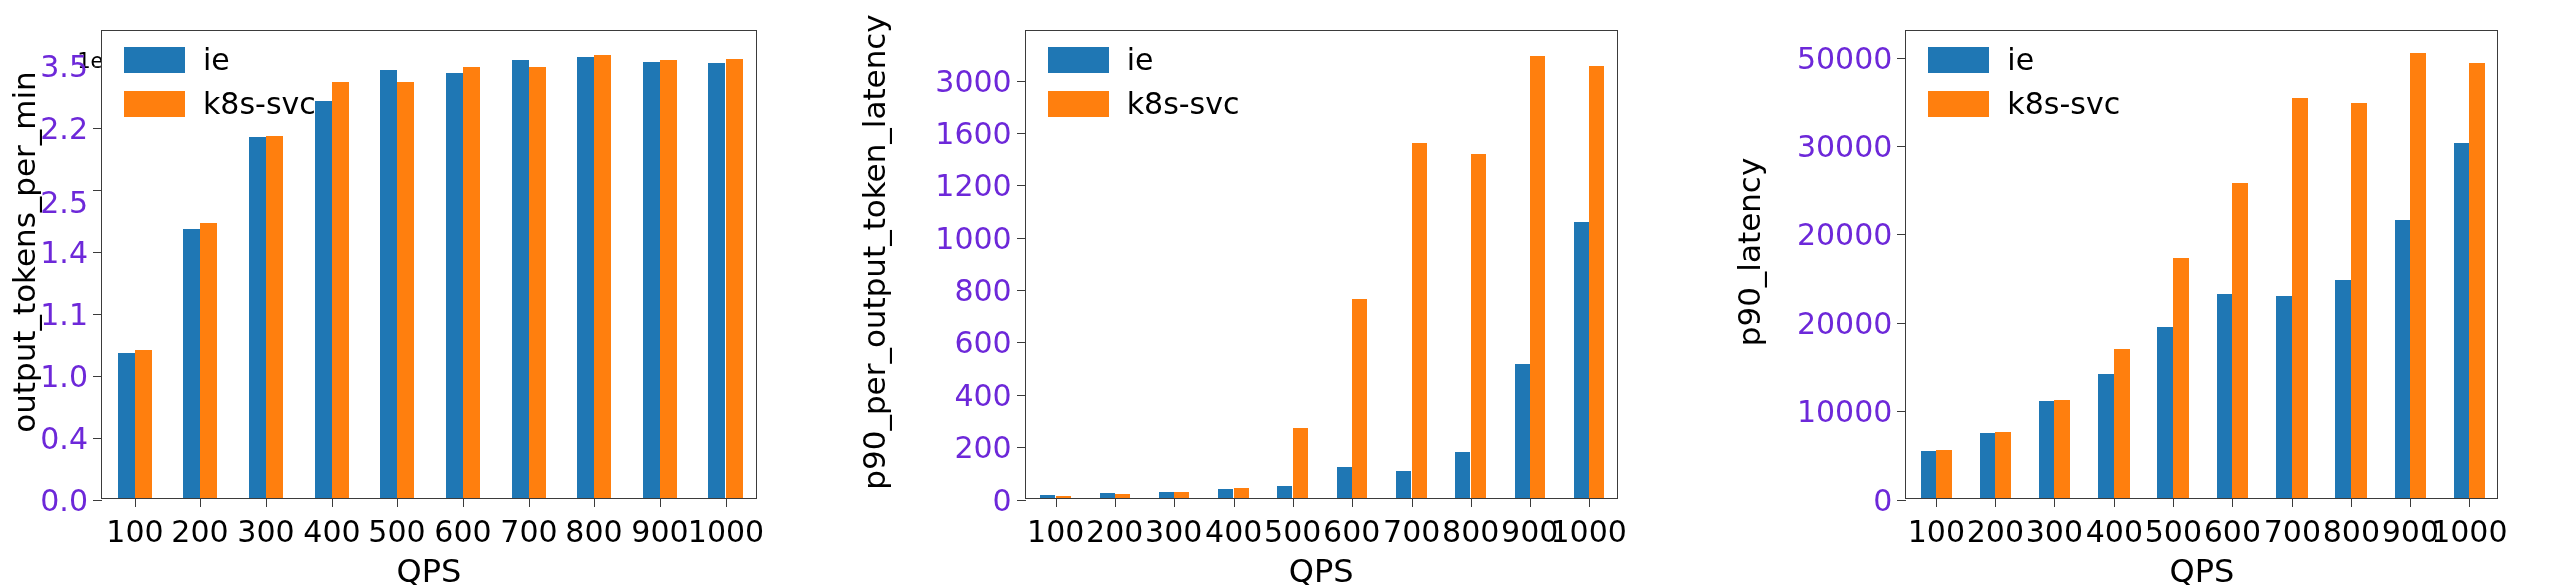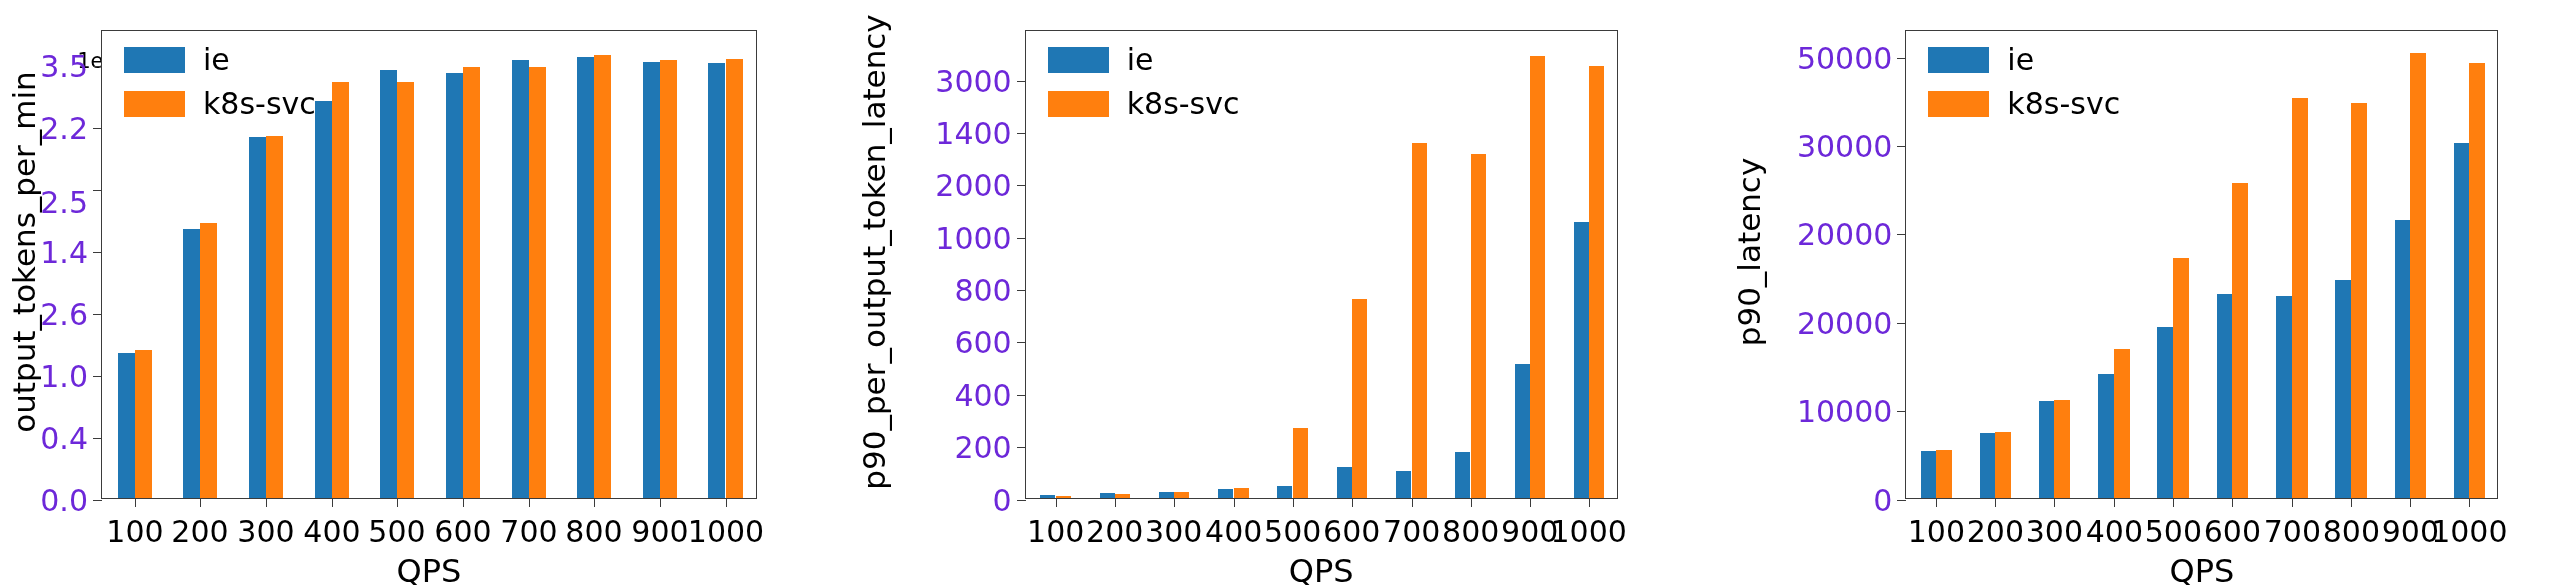--- a/index.html
+++ b/index.html
@@ -185,21 +185,21 @@
           <span class="legend-label">k8s-svc</span>
         </div>
       </div>
     <div class="ytick" style="top: 469px;"></div>
         <div class="yticklabel" style="top: 469px;">0.0</div>
         <div class="ytick" style="top: 407px;"></div>
         <div class="yticklabel" style="top: 407px;">0.4</div>
         <div class="ytick" style="top: 345px;"></div>
         <div class="yticklabel" style="top: 345px;">1.0</div>
         <div class="ytick" style="top: 283px;"></div>
-        <div class="yticklabel" style="top: 283px;">2.6</div>
+        <div class="yticklabel" style="top: 283px;">1.1</div>
         <div class="ytick" style="top: 221px;"></div>
         <div class="yticklabel" style="top: 221px;">1.4</div>
         <div class="ytick" style="top: 159px;"></div>
         <div class="yticklabel" style="top: 171px;">2.5</div>
         <div class="ytick" style="top: 97px;"></div>
         <div class="yticklabel" style="top: 97px;">2.2</div>
         <div class="ytick" style="top: 35px;"></div>
         <div class="yticklabel" style="top: 35px;">3.5</div>
         <div class="xtick" style="left: 33px;"></div>
         <div class="xticklabel" style="left: 33px;">100</div>
@@ -269,23 +269,23 @@
         <div class="yticklabel" style="top: 416px;">200</div>
         <div class="ytick" style="top: 364px;"></div>
         <div class="yticklabel" style="top: 364px;">400</div>
         <div class="ytick" style="top: 311px;"></div>
         <div class="yticklabel" style="top: 311px;">600</div>
         <div class="ytick" style="top: 259px;"></div>
         <div class="yticklabel" style="top: 259px;">800</div>
         <div class="ytick" style="top: 207px;"></div>
         <div class="yticklabel" style="top: 207px;">1000</div>
         <div class="ytick" style="top: 154px;"></div>
-        <div class="yticklabel" style="top: 154px;">2000</div>
+        <div class="yticklabel" style="top: 154px;">1200</div>
         <div class="ytick" style="top: 102px;"></div>
-        <div class="yticklabel" style="top: 102px;">1400</div>
+        <div class="yticklabel" style="top: 102px;">1600</div>
         <div class="ytick" style="top: 50px;"></div>
         <div class="yticklabel" style="top: 50px;">3000</div>
         <div class="xtick" style="left: 30px;"></div>
         <div class="xticklabel" style="left: 30px;">100</div>
         <div class="xtick" style="left: 89px;"></div>
         <div class="xticklabel" style="left: 89px;">200</div>
         <div class="xtick" style="left: 148px;"></div>
         <div class="xticklabel" style="left: 148px;">300</div>
         <div class="xtick" style="left: 208px;"></div>
         <div class="xticklabel" style="left: 208px;">400</div>

